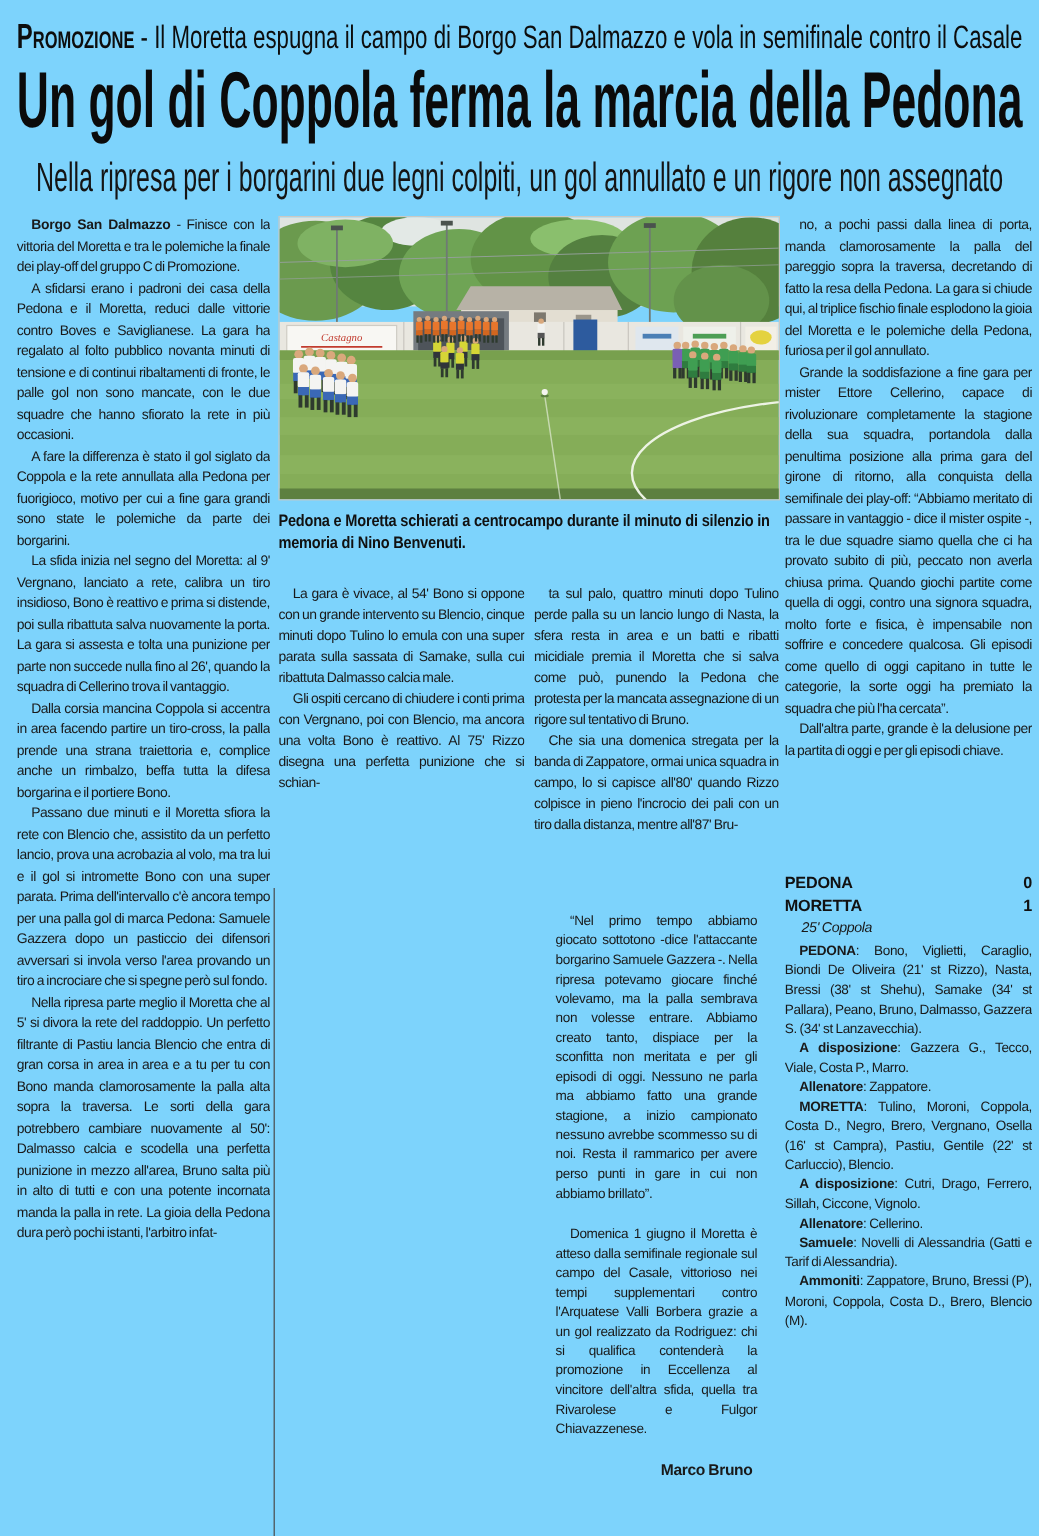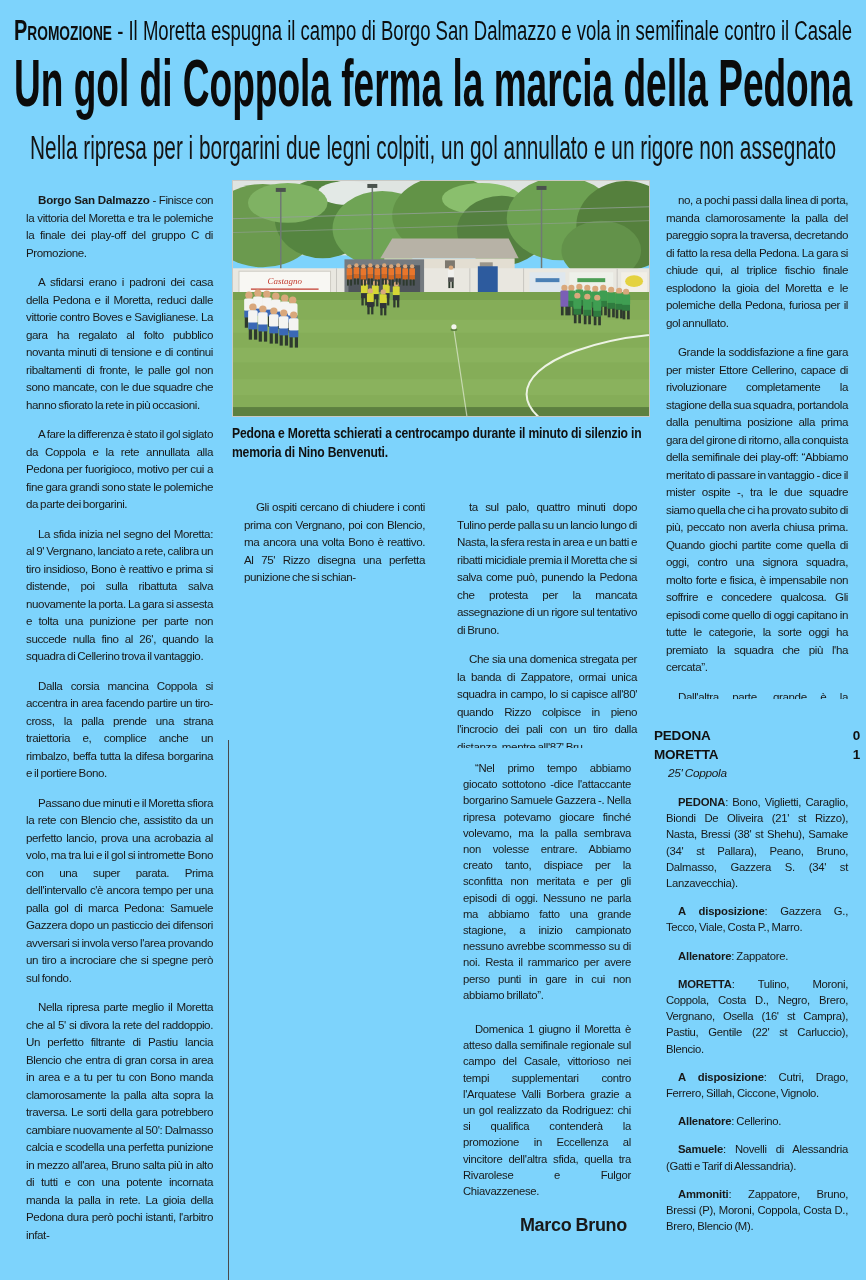--- a/index.html
+++ b/index.html
@@ -2,35 +2,35 @@
 <html lang="it"><head>
 <meta charset="utf-8">
 <style>
   html,body{margin:0;padding:0;background:#ffffff;}
   .page{position:relative;width:866px;height:1280px;background:#7dd3fc;overflow:hidden;
         font-family:"Liberation Sans",sans-serif;color:#1a1a1a;}
   .hdr-svg{position:absolute;left:14px;overflow:visible;}
   .kicker-label{font-weight:bold;}
   .col{position:absolute;text-align:justify;font-size:11.6px;line-height:17.5px;
        letter-spacing:-0.4px;word-spacing:-0.8px;overflow:hidden;hyphens:auto;color:#191919;}
-  .col p, .smallcol p{margin:12px;text-indent:12px;}
+  .col p, .smallcol p{margin:0;text-indent:12px;}
   .col p b, .smallcol p b{font-weight:bold;letter-spacing:-0.2px;}
   .smallcol{position:absolute;text-align:justify;font-size:11.3px;line-height:16.2px;
             letter-spacing:-0.3px;word-spacing:-0.6px;overflow:hidden;hyphens:auto;color:#191919;}
   .photo-box{position:absolute;left:232px;top:180px;width:418px;height:237px;border:1px solid #c9c9c4;box-sizing:border-box;}
   .photo-box svg{display:block;width:100%;height:100%;}
   .caption{position:absolute;left:232px;top:424px;width:476px;transform:scaleX(0.88);
            transform-origin:0 0;font-weight:bold;font-size:13.8px;line-height:19px;
            letter-spacing:-0.2px;color:#111;}
   .vrule{position:absolute;left:228px;top:740px;width:1px;height:540px;background:#4a4a4a;}
   .boxscore{position:absolute;left:654px;top:726px;width:206px;height:548px;overflow:hidden;}
   .score-row{display:flex;justify-content:space-between;font-weight:bold;font-size:13.5px;
              line-height:19px;letter-spacing:-0.2px;color:#111;}
   .scorer{font-style:italic;font-size:11.8px;line-height:17px;padding-left:14px;margin:1px 0 3px 0;}
-  .byline{text-align:right;font-weight:bold;font-size:18px;padding-right:4px;margin-top:4px;text-indent:0;}
+  .byline{text-align:right;font-weight:bold;font-size:13px;padding-right:4px;margin-top:4px;text-indent:0;}
   .quote-block p{margin:18px;text-indent:12px;}
 </style>
 </head>
 <body>
 
 <div class="page">
 
   <svg class="hdr-svg" style="top:14px;" width="838" height="34">
     <text x="0" y="26" font-size="27" fill="#0d0d0d" textLength="838" lengthAdjust="spacingAndGlyphs" style="font-family:'Liberation Sans',sans-serif;">
       <tspan class="kicker-label" style="font-size:29px;font-variant:small-caps;">Promozione</tspan><tspan> - Il Moretta espugna il campo di Borgo San Dalmazzo e vola in semifinale contro il Casale</tspan>
@@ -398,20 +398,21 @@
       <p><b>Borgo San Dalmazzo</b><span> - Finisce con la vittoria del Moretta e tra le polemiche la finale dei play-off del gruppo C di Promozione.</span></p>
       <p>A sfidarsi erano i padroni dei casa della Pedona e il Moretta, reduci dalle vittorie contro Boves e Saviglianese. La gara ha regalato al folto pubblico novanta minuti di tensione e di continui ribaltamenti di fronte, le palle gol non sono mancate, con le due squadre che hanno sfiorato la rete in più occasioni.</p>
       <p>A fare la differenza è stato il gol siglato da Coppola e la rete annullata alla Pedona per fuorigioco, motivo per cui a fine gara grandi sono state le polemiche da parte dei borgarini.</p>
       <p>La sfida inizia nel segno del Moretta: al 9' Vergnano, lanciato a rete, calibra un tiro insidioso, Bono è reattivo e prima si distende, poi sulla ribattuta salva nuovamente la porta. La gara si assesta e tolta una punizione per parte non succede nulla fino al 26', quando la squadra di Cellerino trova il vantaggio.</p>
       <p>Dalla corsia mancina Coppola si accentra in area facendo partire un tiro-cross, la palla prende una strana traiettoria e, complice anche un rimbalzo, beffa tutta la difesa borgarina e il portiere Bono.</p>
       <p>Passano due minuti e il Moretta sfiora la rete con Blencio che, assistito da un perfetto lancio, prova una acrobazia al volo, ma tra lui e il gol si intromette Bono con una super parata. Prima dell'intervallo c'è ancora tempo per una palla gol di marca Pedona: Samuele Gazzera dopo un pasticcio dei difensori avversari si invola verso l'area provando un tiro a incrociare che si spegne però sul fondo.</p>
       <p>Nella ripresa parte meglio il Moretta che al 5' si divora la rete del raddoppio. Un perfetto filtrante di Pastiu lancia Blencio che entra di gran corsa in area in area e a tu per tu con Bono manda clamorosamente la palla alta sopra la traversa. Le sorti della gara potrebbero cambiare nuovamente al 50': Dalmasso calcia e scodella una perfetta punizione in mezzo all'area, Bruno salta più in alto di tutti e con una potente incornata manda la palla in rete. La gioia della Pedona dura però pochi istanti, l'arbitro infat-</p>
     </div>
 
   <div class="col" style="left:232px;top:486px;width:205px;height:278px;">
+      <p>La gara è vivace, al 54' Bono si oppone con un grande intervento su Blencio, cinque minuti dopo Tulino lo emula con una super parata sulla sassata di Samake, sulla cui ribattuta Dalmasso calcia male.</p>
       <p>Gli ospiti cercano di chiudere i conti prima con Vergnano, poi con Blencio, ma ancora una volta Bono è reattivo. Al 75' Rizzo disegna una perfetta punizione che si schian-</p>
     </div>
 
   <div class="col" style="left:445px;top:486px;width:204px;height:262px;">
       <p>ta sul palo, quattro minuti dopo Tulino perde palla su un lancio lungo di Nasta, la sfera resta in area e un batti e ribatti micidiale premia il Moretta che si salva come può, punendo la Pedona che protesta per la mancata assegnazione di un rigore sul tentativo di Bruno.</p>
       <p>Che sia una domenica stregata per la banda di Zappatore, ormai unica squadra in campo, lo si capisce all'80' quando Rizzo colpisce in pieno l'incrocio dei pali con un tiro dalla distanza, mentre all'87' Bru-</p>
     </div>
 
   <div class="col" style="left:654px;top:179px;width:206px;height:520px;">
       <p>no, a pochi passi dalla linea di porta, manda clamorosamente la palla del pareggio sopra la traversa, decretando di fatto la resa della Pedona. La gara si chiude qui, al triplice fischio finale esplodono la gioia del Moretta e le polemiche della Pedona, furiosa per il gol annullato.</p>

